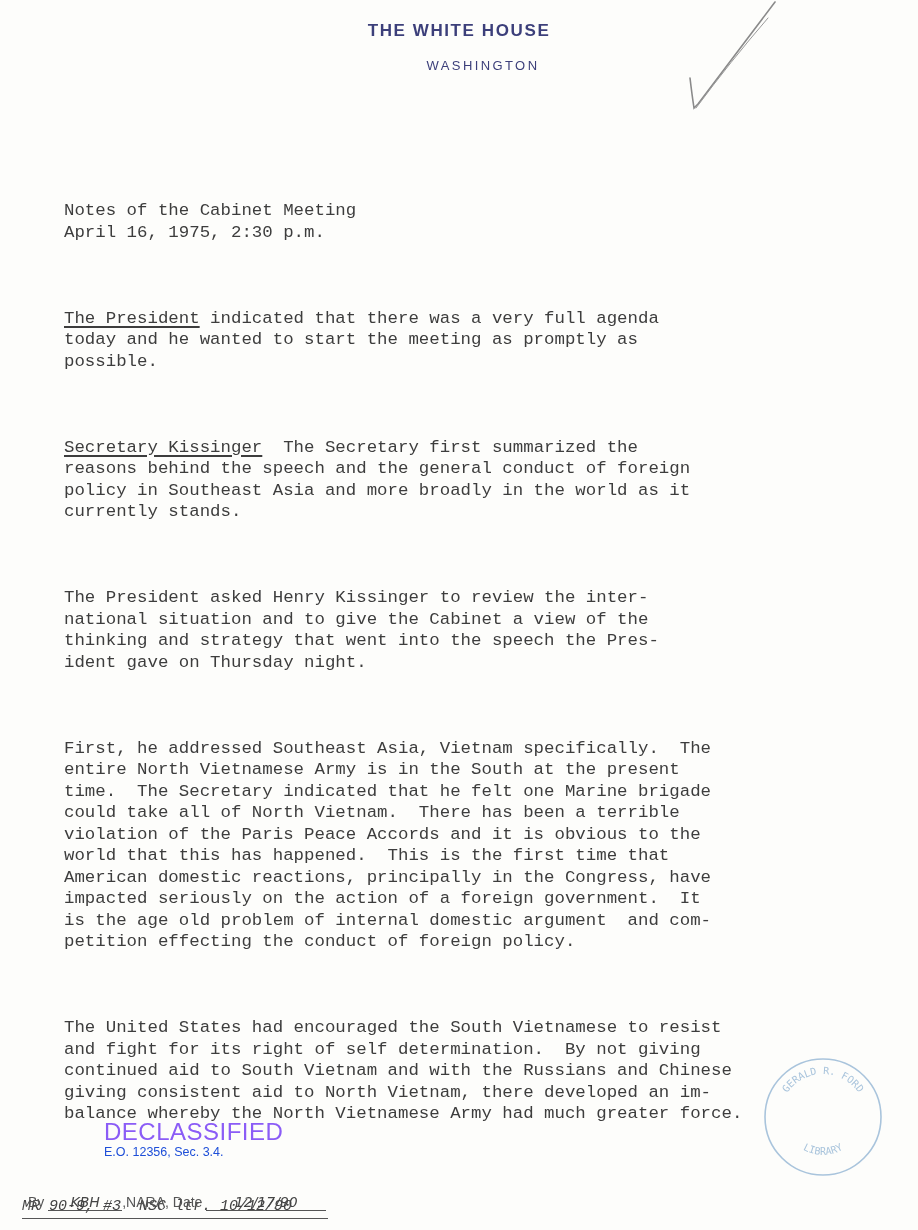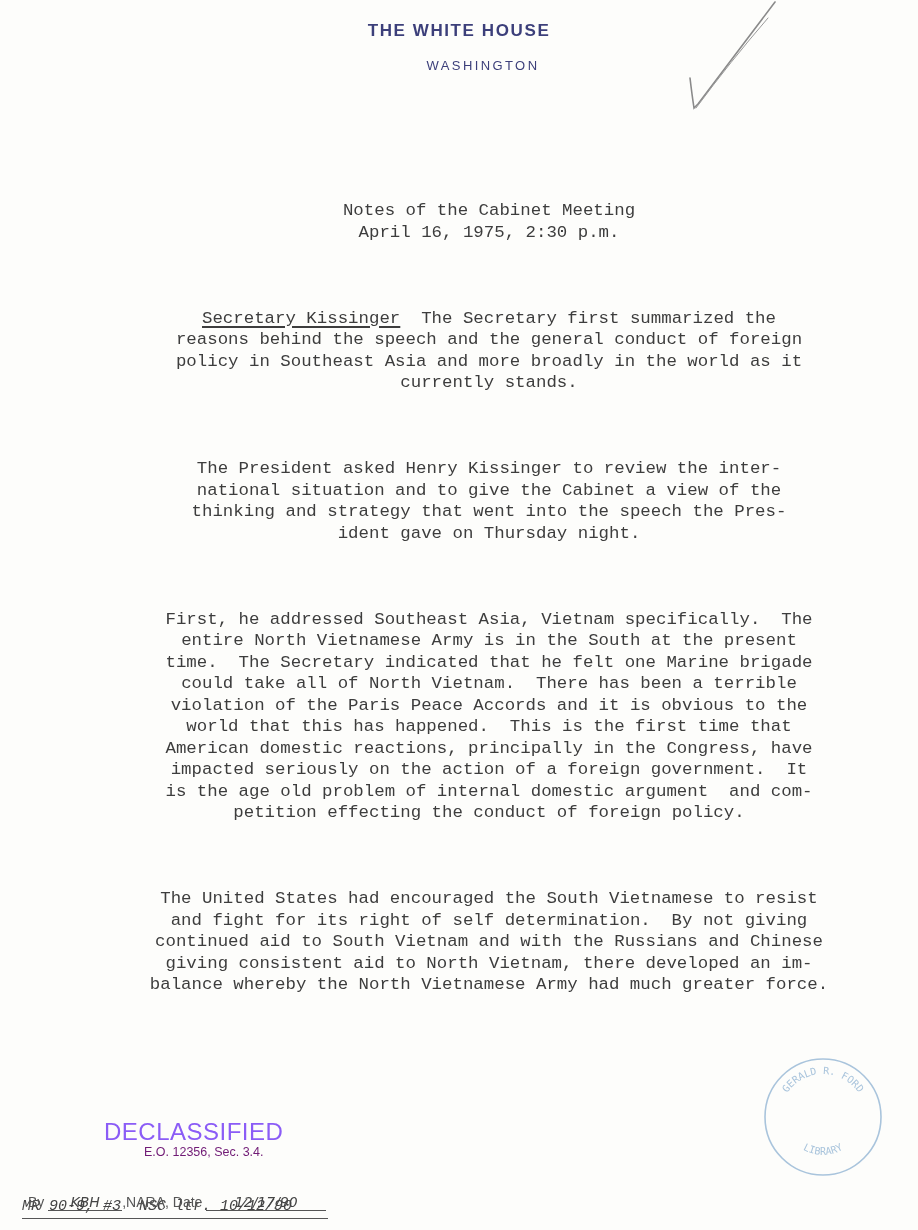--- a/index.html
+++ b/index.html
@@ -26,32 +26,32 @@
       position: absolute;
       left: 64px;
       top: 157px;
       width: 850px;
       font-family: "Liberation Mono", monospace;
       font-size: 17.4px;
       line-height: 21.5px;
       color: #3d3d3d;
       white-space: pre;
     }
-    .para { margin: 0 0 21.5px 0; text-align: center; }
+    .para { margin: 0 0 21.5px 0; }
     .u { text-decoration: underline; text-decoration-thickness: 1.5px; text-underline-offset: 3px; }
     .stamp {
       position: absolute;
       left: 20px;
       top: 1118px;
       width: 330px;
       font-family: "Liberation Sans", sans-serif;
       color: #555;
     }
     .stamp-title { position: absolute; left: 84px; top: 0; font-size: 24px; letter-spacing: 0.5px; color: #8b5cf6; }
-    .stamp-eo { position: absolute; left: 84px; top: 27px; font-size: 12.5px; color: #701a75; margin-left: 40px; }
+    .stamp-eo { position: absolute; left: 84px; top: 27px; font-size: 12.5px; color: #1d4ed8; }
     .stamp-line1 {
       position: absolute; left: 2px; top: 42px; width: 306px;
       border-bottom: 1.5px solid #555;
       font-family: Liberation Mono, monospace; font-style: italic;
       font-size: 15px; color: #444; height: 22px; line-height: 22px;
       white-space: pre;
       margin-top: 36px;
     }
     .stamp-line2 {
       position: absolute; left: 8px; top: 76px; font-size: 14px; color: #555; white-space: pre;
@@ -73,20 +73,23 @@
 </div>
 
 <svg class="checkmark" viewBox="0 0 120 115">
   <path d="M10 78 Q12 95 14 108 L18 104 Q55 55 95 2" fill="none" stroke="#8a8a8a" stroke-width="1.6" stroke-linecap="round"></path>
   <path d="M16 108 Q50 62 88 18" fill="none" stroke="#9a9a9a" stroke-width="1" stroke-linecap="round"></path>
 </svg>
 
 <div class="body-text">
   <div class="para"><span>Notes of the Cabinet Meeting</span>
 <span>April 16, 1975, 2:30 p.m.</span></div>
+  <div class="para"><span class="u">The President</span><span> indicated that there was a very full agenda</span>
+<span>today and he wanted to start the meeting as promptly as</span>
+<span>possible.</span></div>
   <div class="para"><span class="u">Secretary Kissinger</span><span>  The Secretary first summarized the</span>
 <span>reasons behind the speech and the general conduct of foreign</span>
 <span>policy in Southeast Asia and more broadly in the world as it</span>
 <span>currently stands.</span></div>
   <div class="para"><span>The President asked Henry Kissinger to review the inter-</span>
 <span>national situation and to give the Cabinet a view of the</span>
 <span>thinking and strategy that went into the speech the Pres-</span>
 <span>ident gave on Thursday night.</span></div>
   <div class="para"><span>First, he addressed Southeast Asia, Vietnam specifically.  The</span>
 <span>entire North Vietnamese Army is in the South at the present</span>

